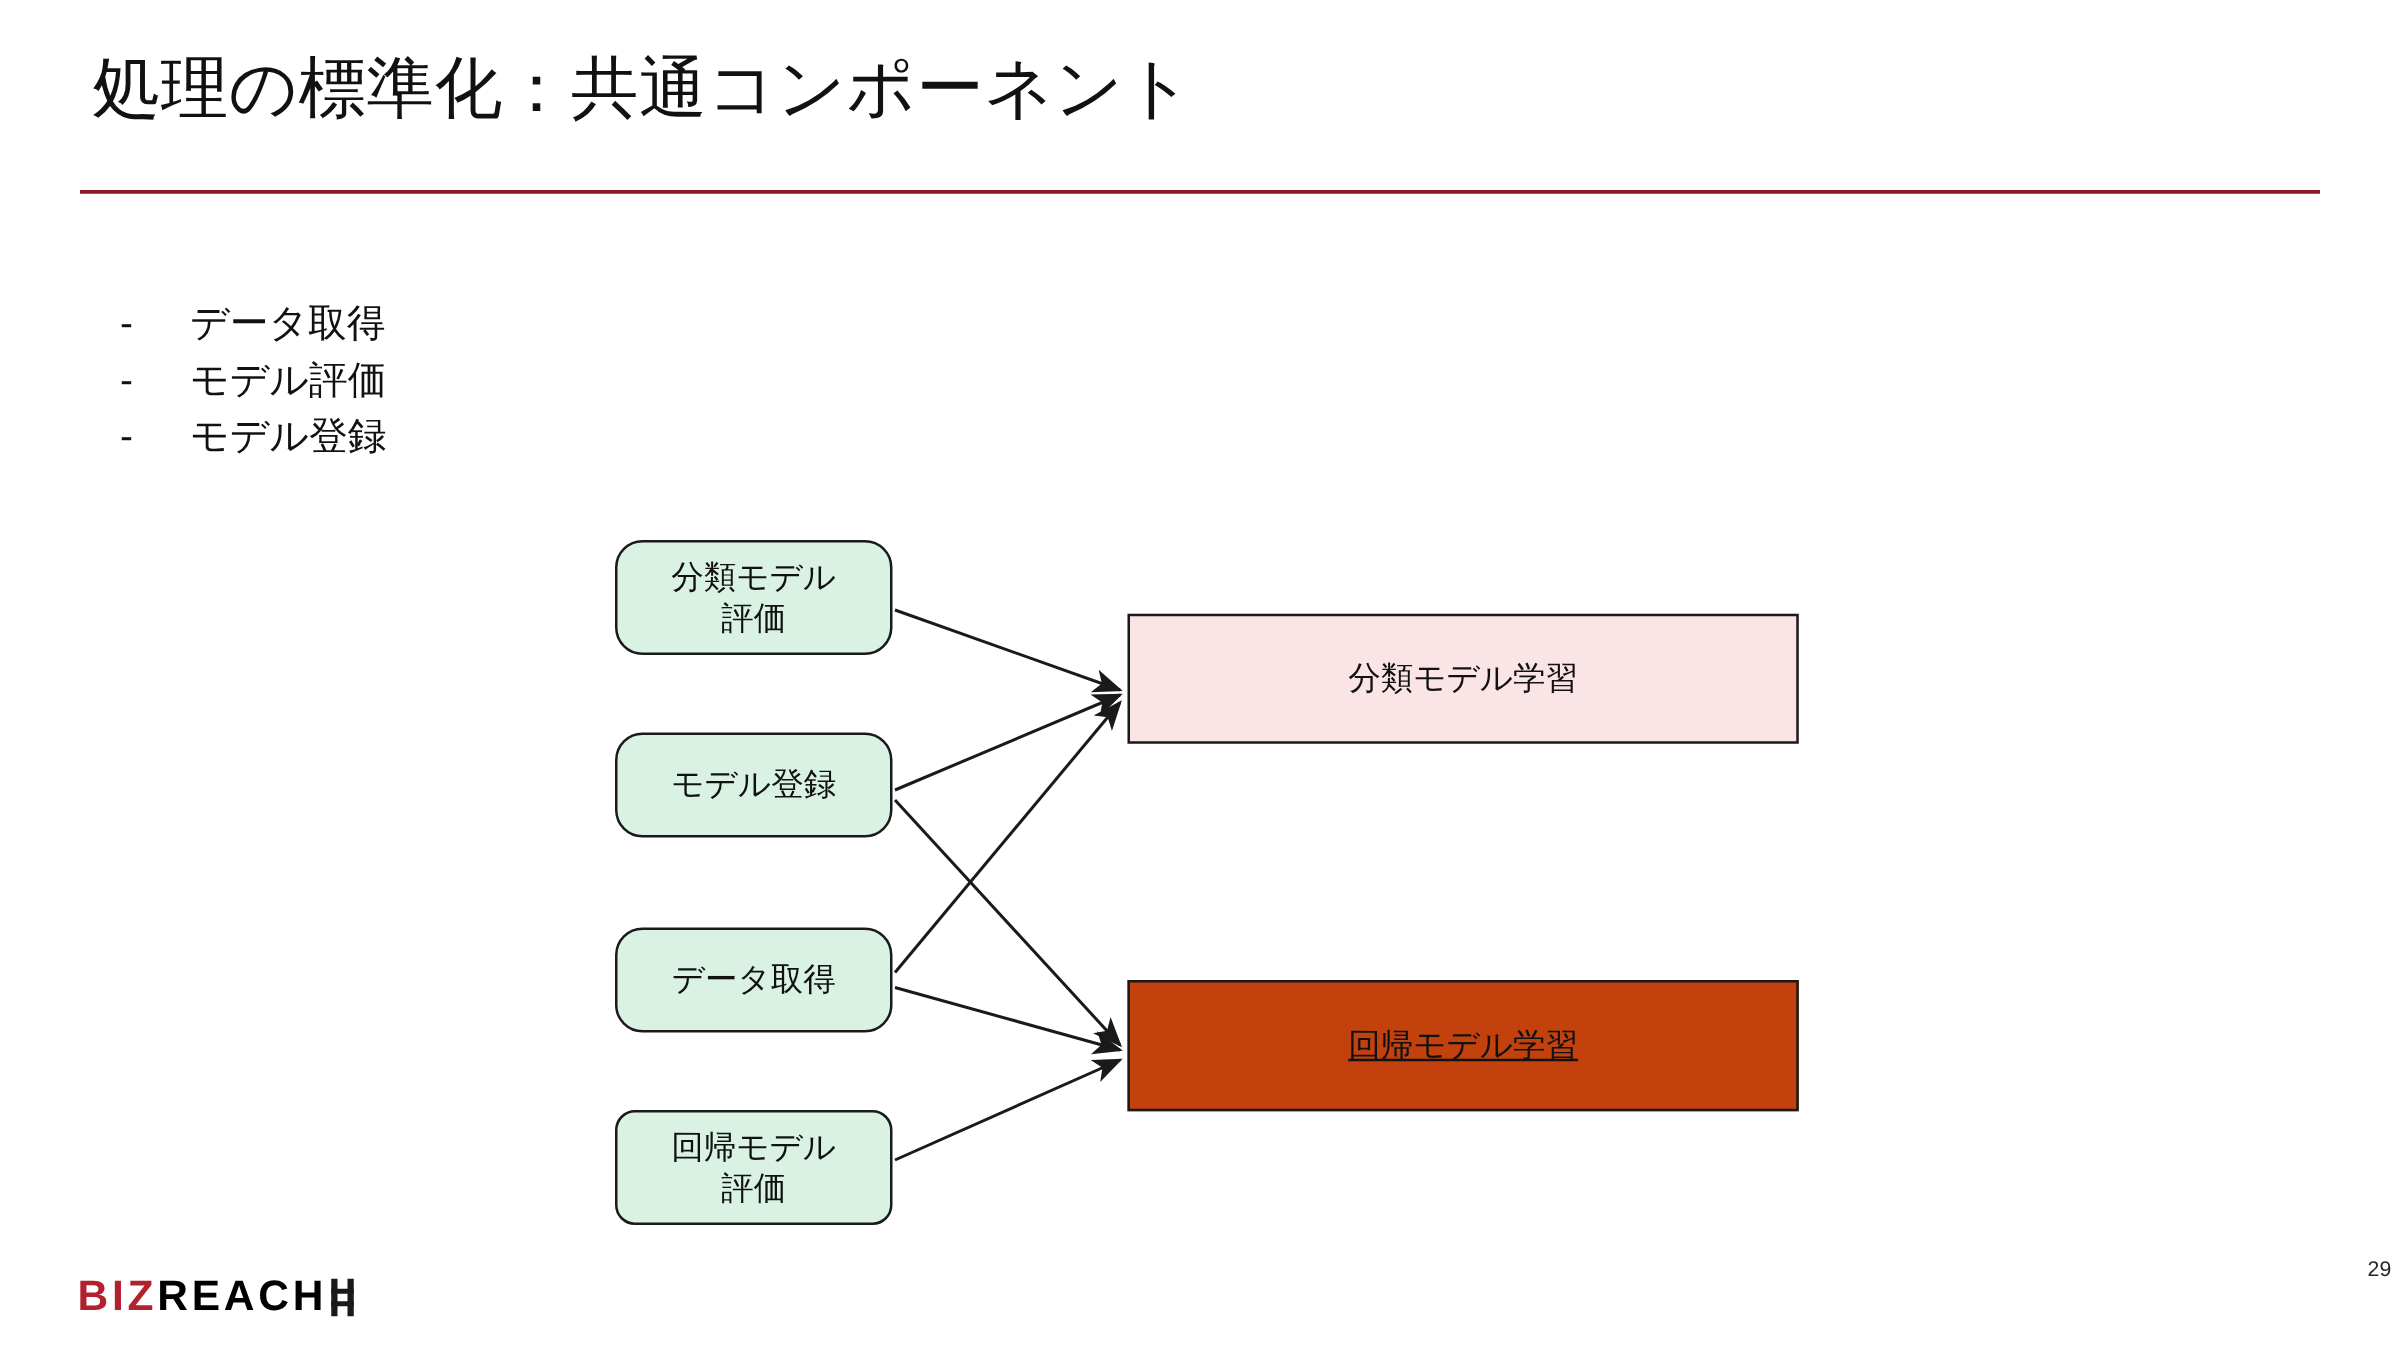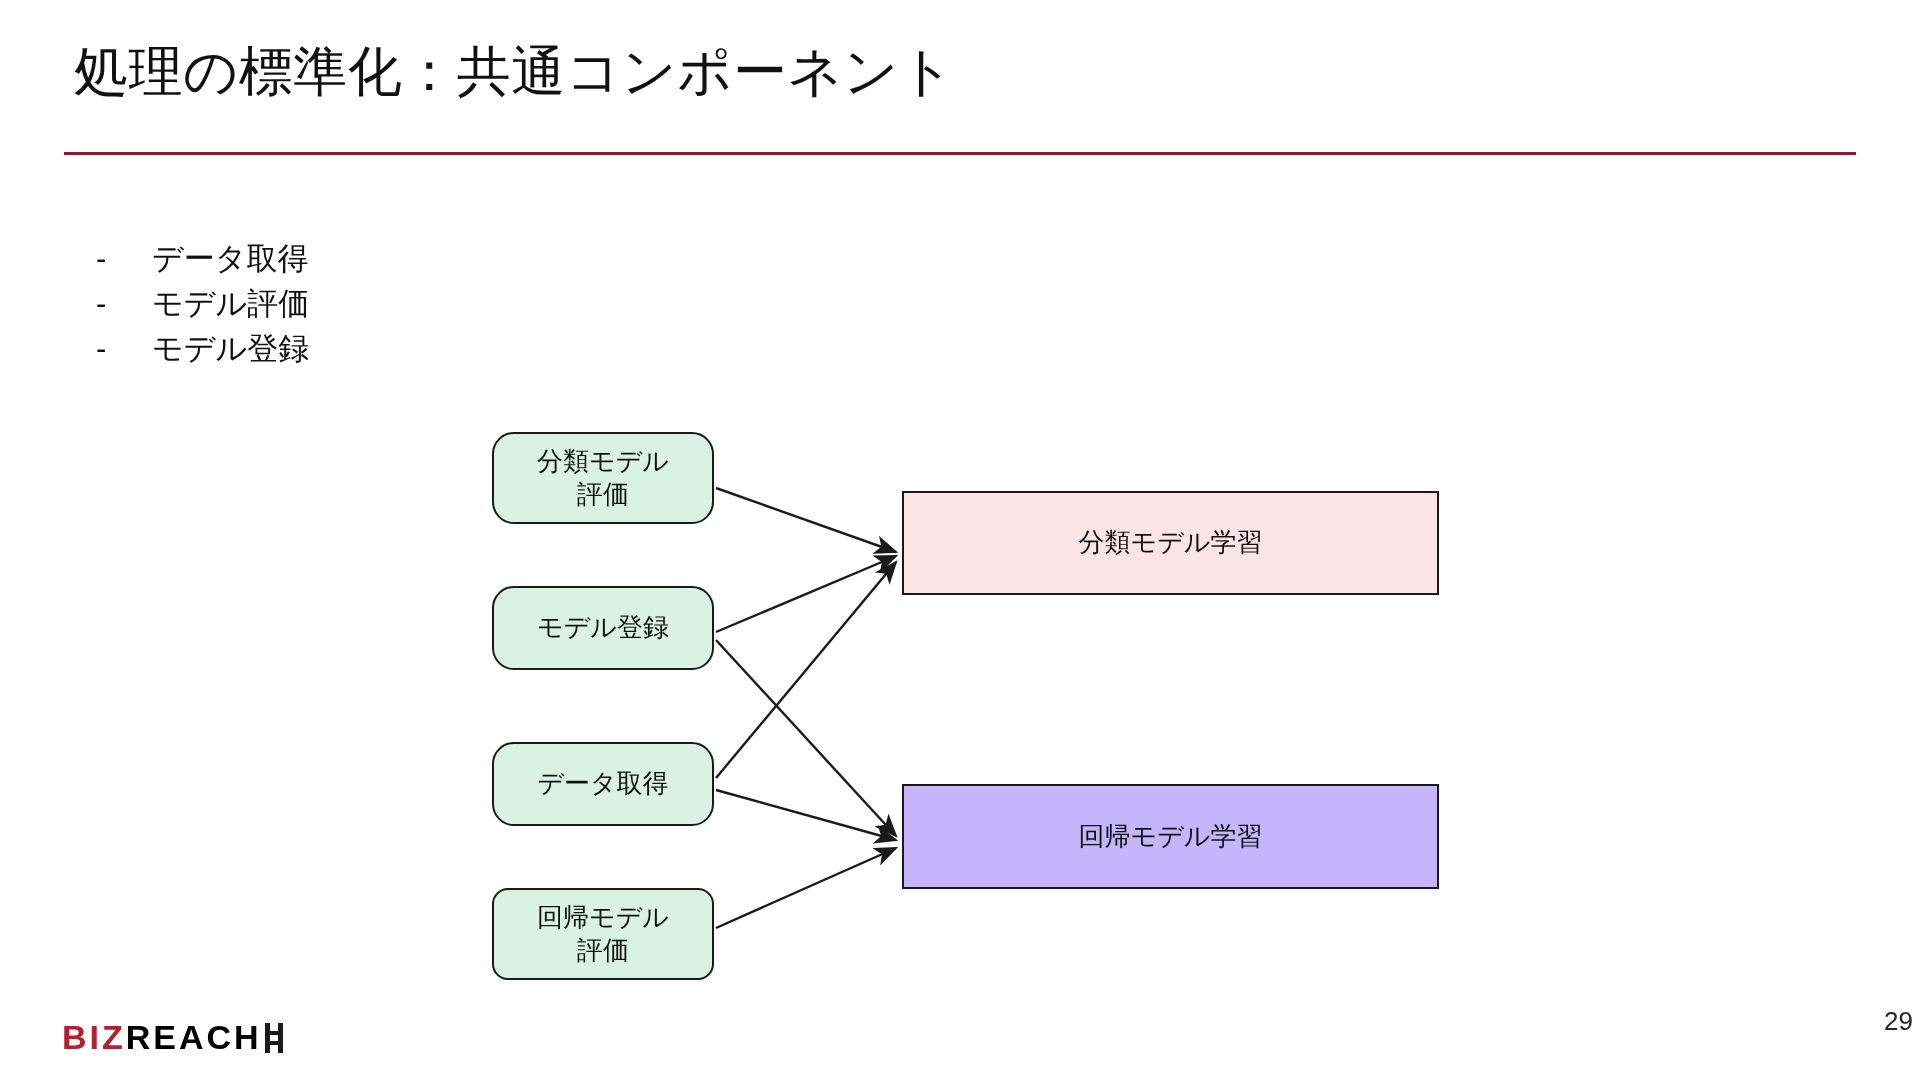--- a/index.html
+++ b/index.html
@@ -100,21 +100,21 @@
   .node-src {
     background: #d9f2e3;
     border: 2.5px solid #1a1a1a;
     border-radius: 22px;
   }
   .node-dst {
     border: 2.5px solid #1a1a1a;
     border-radius: 0;
   }
   .node-classify { background: #fbe4e6; }
-  .node-regress  { background: #c4b5fd; }
+  .node-regress  { background: #c2410c; text-decoration: underline; }
 
   
   #logo {
     position: absolute;
     left: 34px;
     top: 1018px;
     font-size: 34px;
     font-weight: bold;
     letter-spacing: 3px;
     display: flex;
@@ -147,21 +147,21 @@
     height: 4px;
     background: #1a1a1a;
   }
   #logo .rung.r1 { top: 8px; }
   #logo .rung.r2 { top: 18px; }
 
   #page-number {
     position: absolute;
     right: 42px;
     top: 1006px;
-    font-size: 26px;
+    font-size: 17px;
     color: #262626;
   }
 </style>
 </head>
 <body>
 
 <div id="slide">
 
   <div id="title">処理の標準化：共通コンポーネント</div>
   <div id="title-rule"></div>

